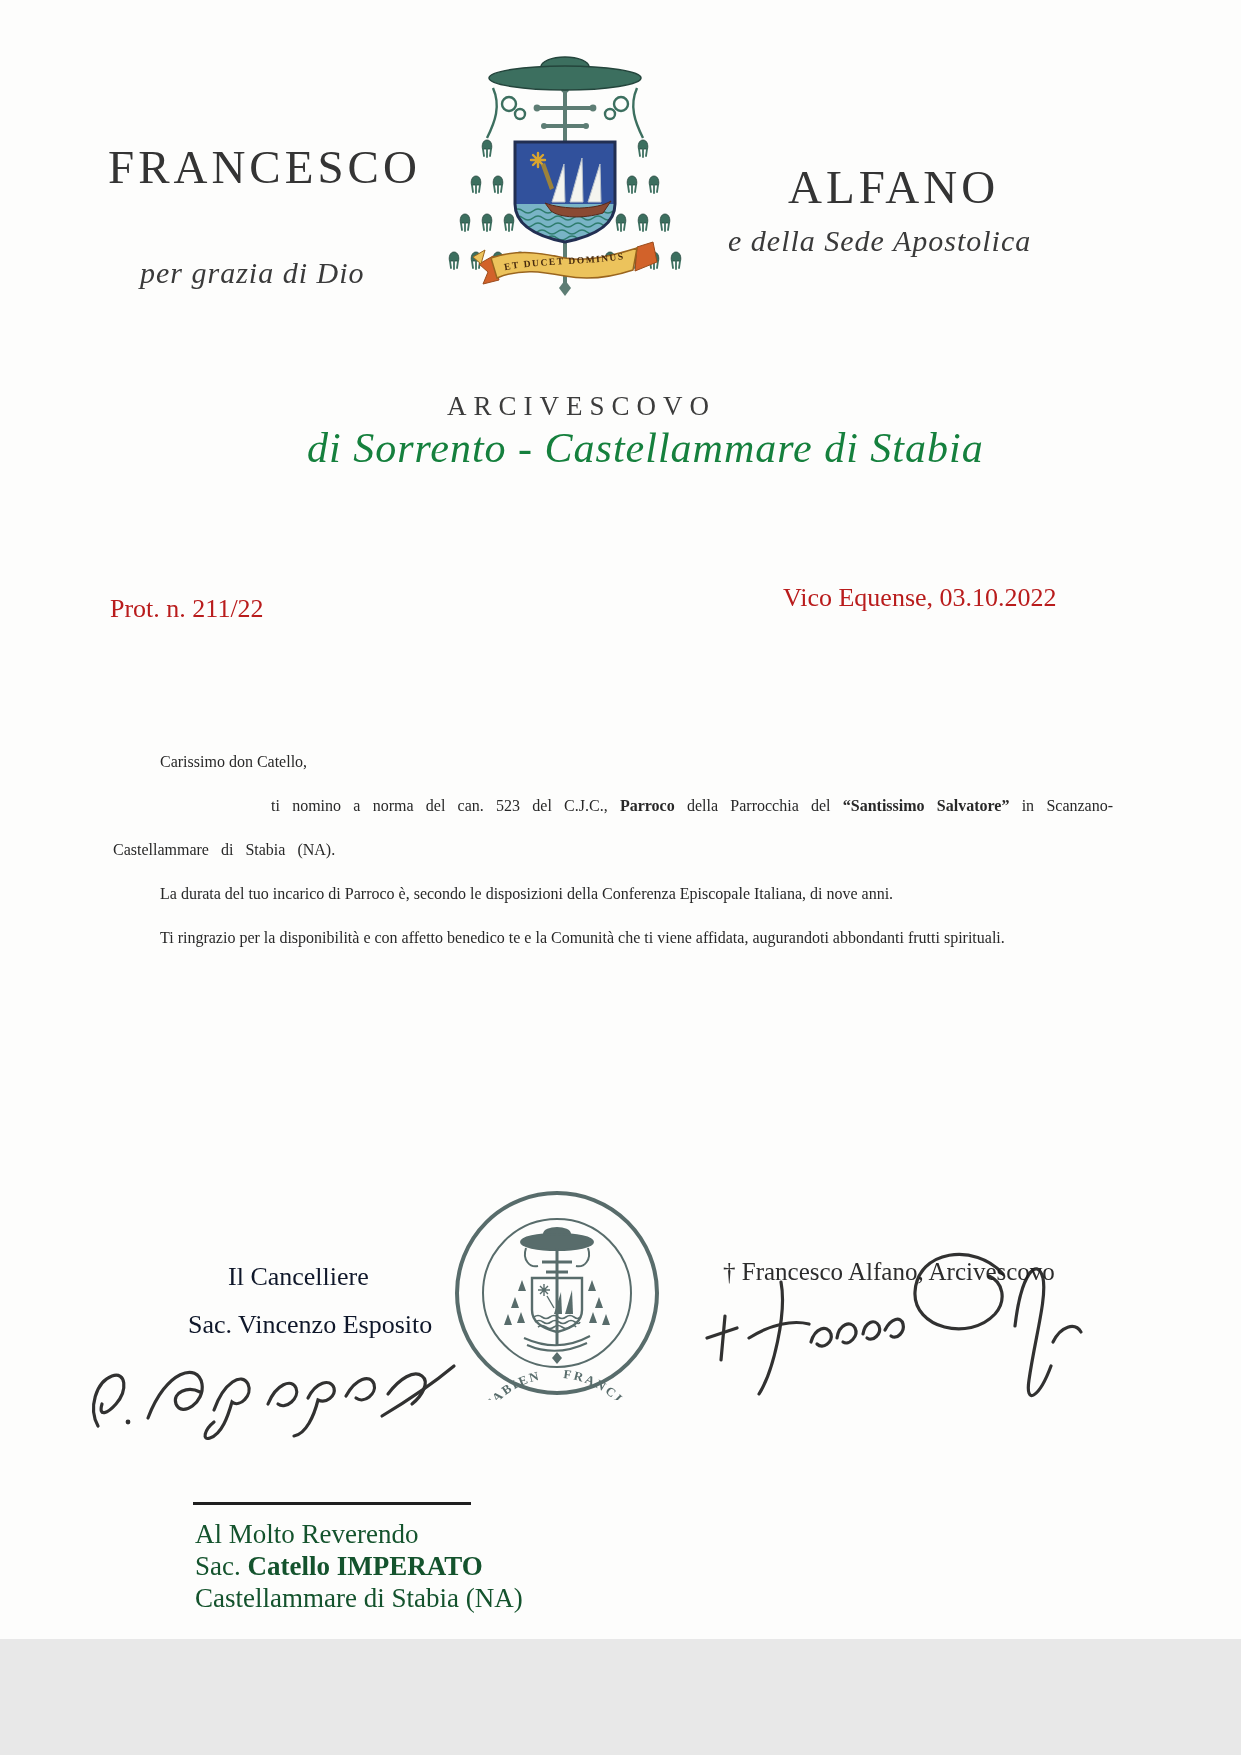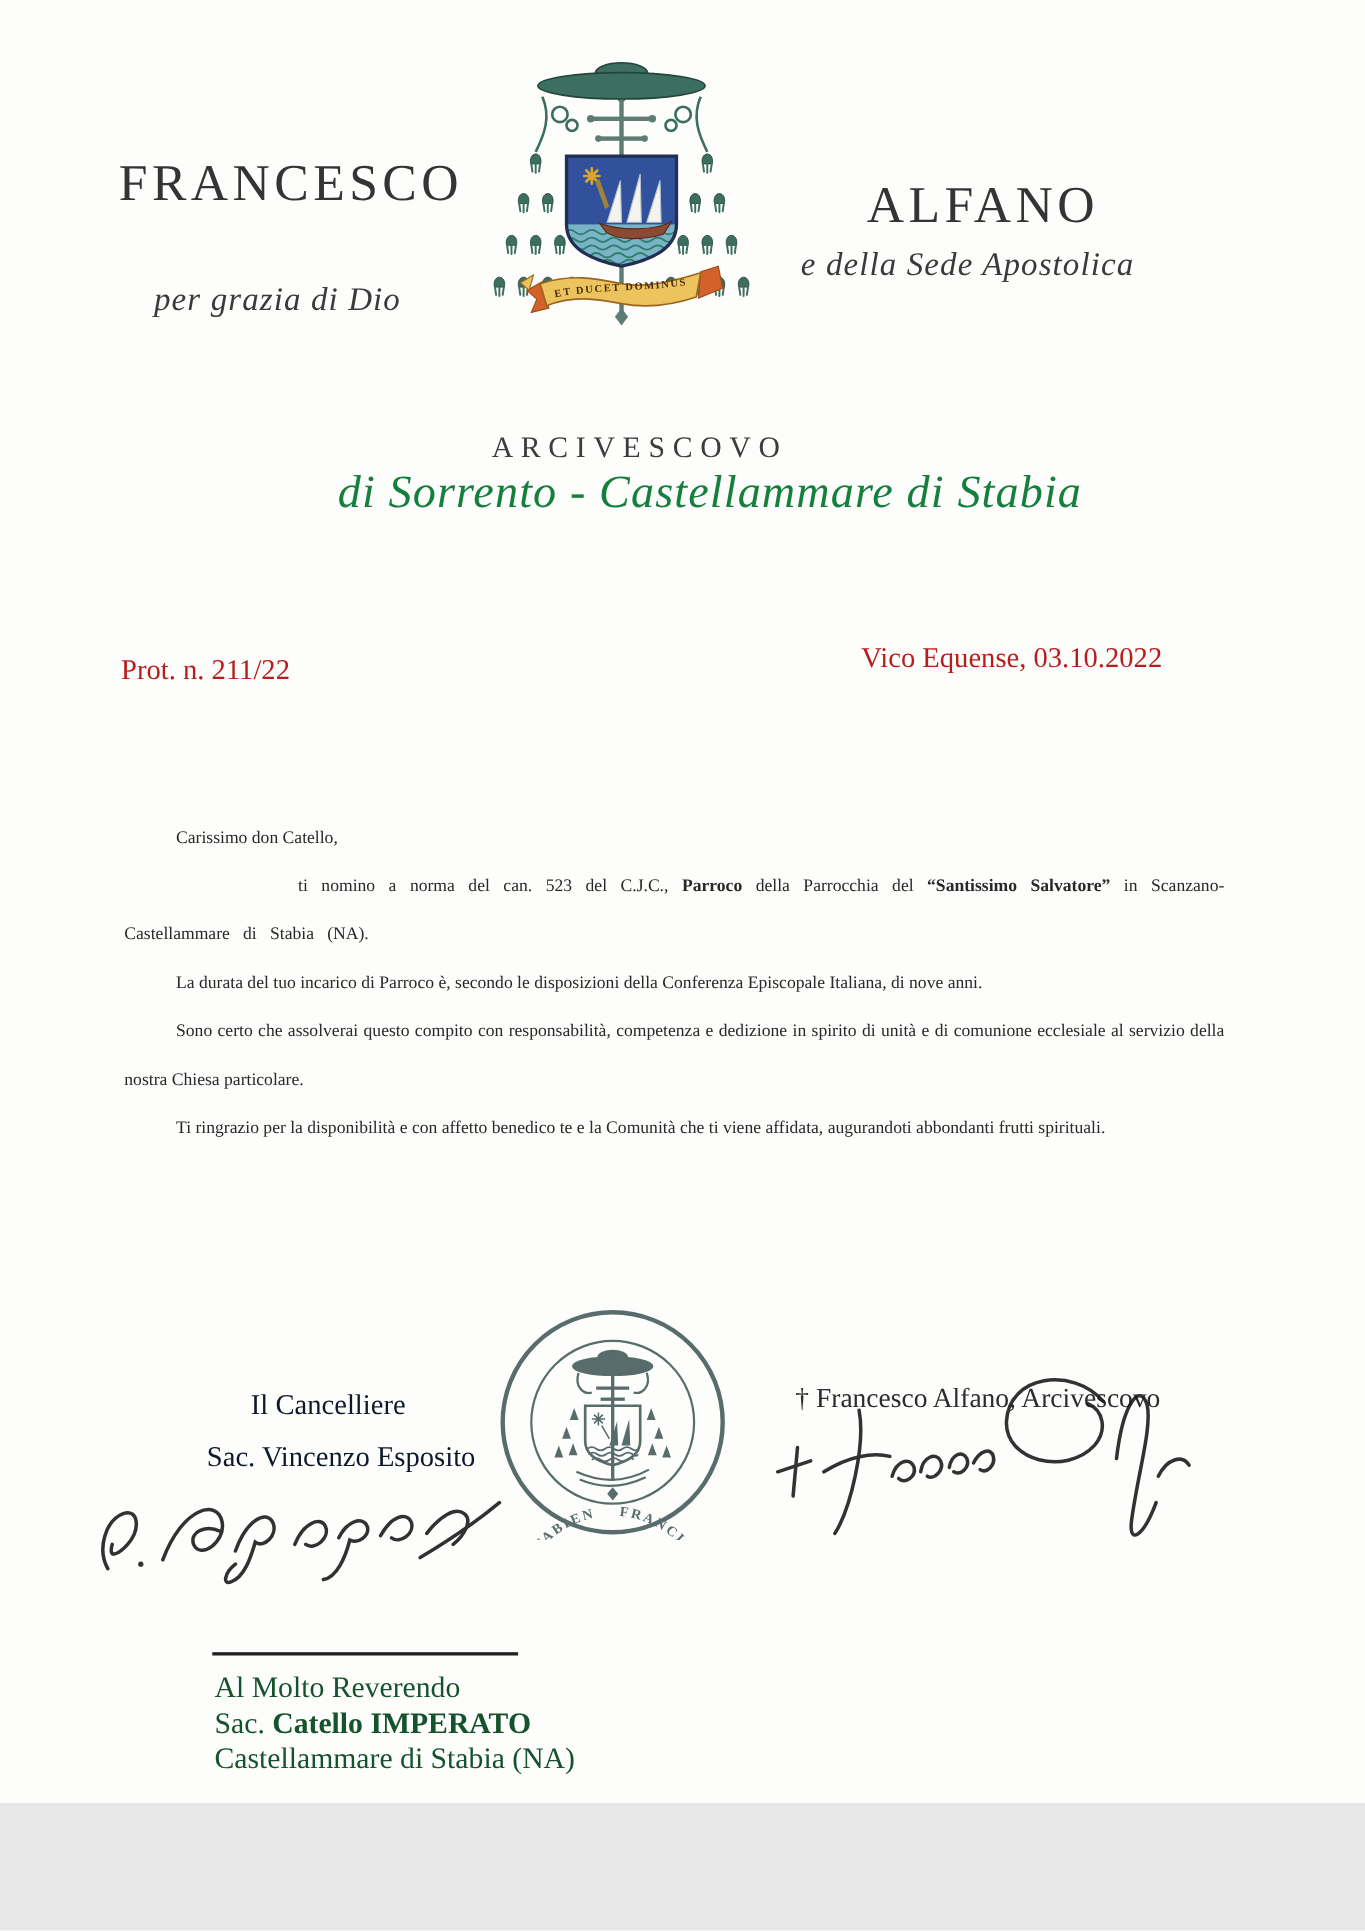--- a/index.html
+++ b/index.html
@@ -156,21 +156,20 @@
   <div class="abs arch-title" style="left:447px;top:356px;margin-top:35px;">ARCIVESCOVO</div>
   <div class="abs diocese" style="left:307px;top:424px;">di Sorrento - Castellammare di Stabia</div>
 
   <div class="abs refline" style="left:110px;top:594px;">Prot. n. 211/22</div>
   <div class="abs refline" style="left:783px;top:583px;">Vico Equense, 03.10.2022</div>
 
   <div class="abs body-block">
     <p class="salutation">Carissimo don Catello,</p>
     <p class="para para-first"><span>ti nomino a norma del can. 523 del C.J.C., </span><b>Parroco</b><span> della Parrocchia del </span><b>“Santissimo Salvatore”</b><span> in Scanzano-Castellammare di Stabia (NA).</span></p>
     <p class="para">La durata del tuo incarico di Parroco è, secondo le disposizioni della Conferenza Episcopale Italiana, di nove anni.</p>
-    <p class="para">Sono certo che assolverai questo compito con responsabilità, competenza e dedizione in spirito di unità e di comunione ecclesiale al servizio della nostra Chiesa particolare.</p>
     <p class="para">Ti ringrazio per la disponibilità e con affetto benedico te e la Comunità che ti viene affidata, augurandoti abbondanti frutti spirituali.</p>
   </div>
 
   <svg class="abs" style="left:450px;top:1186px;opacity:0.9;" width="214" height="214" viewBox="0 0 214 214">
     <g stroke="var(--seal-ink)" fill="none">
       <circle cx="107" cy="107" r="100" stroke-width="4"></circle>
       <circle cx="107" cy="107" r="74" stroke-width="2"></circle>
     </g>
     <path id="seal-arc" d="M107,192 A85,85 0 1 1 106.9,192" fill="none"></path>
     <text font-size="12.5" letter-spacing="2" fill="var(--seal-ink)" font-family="Liberation Serif, serif" font-weight="bold">

